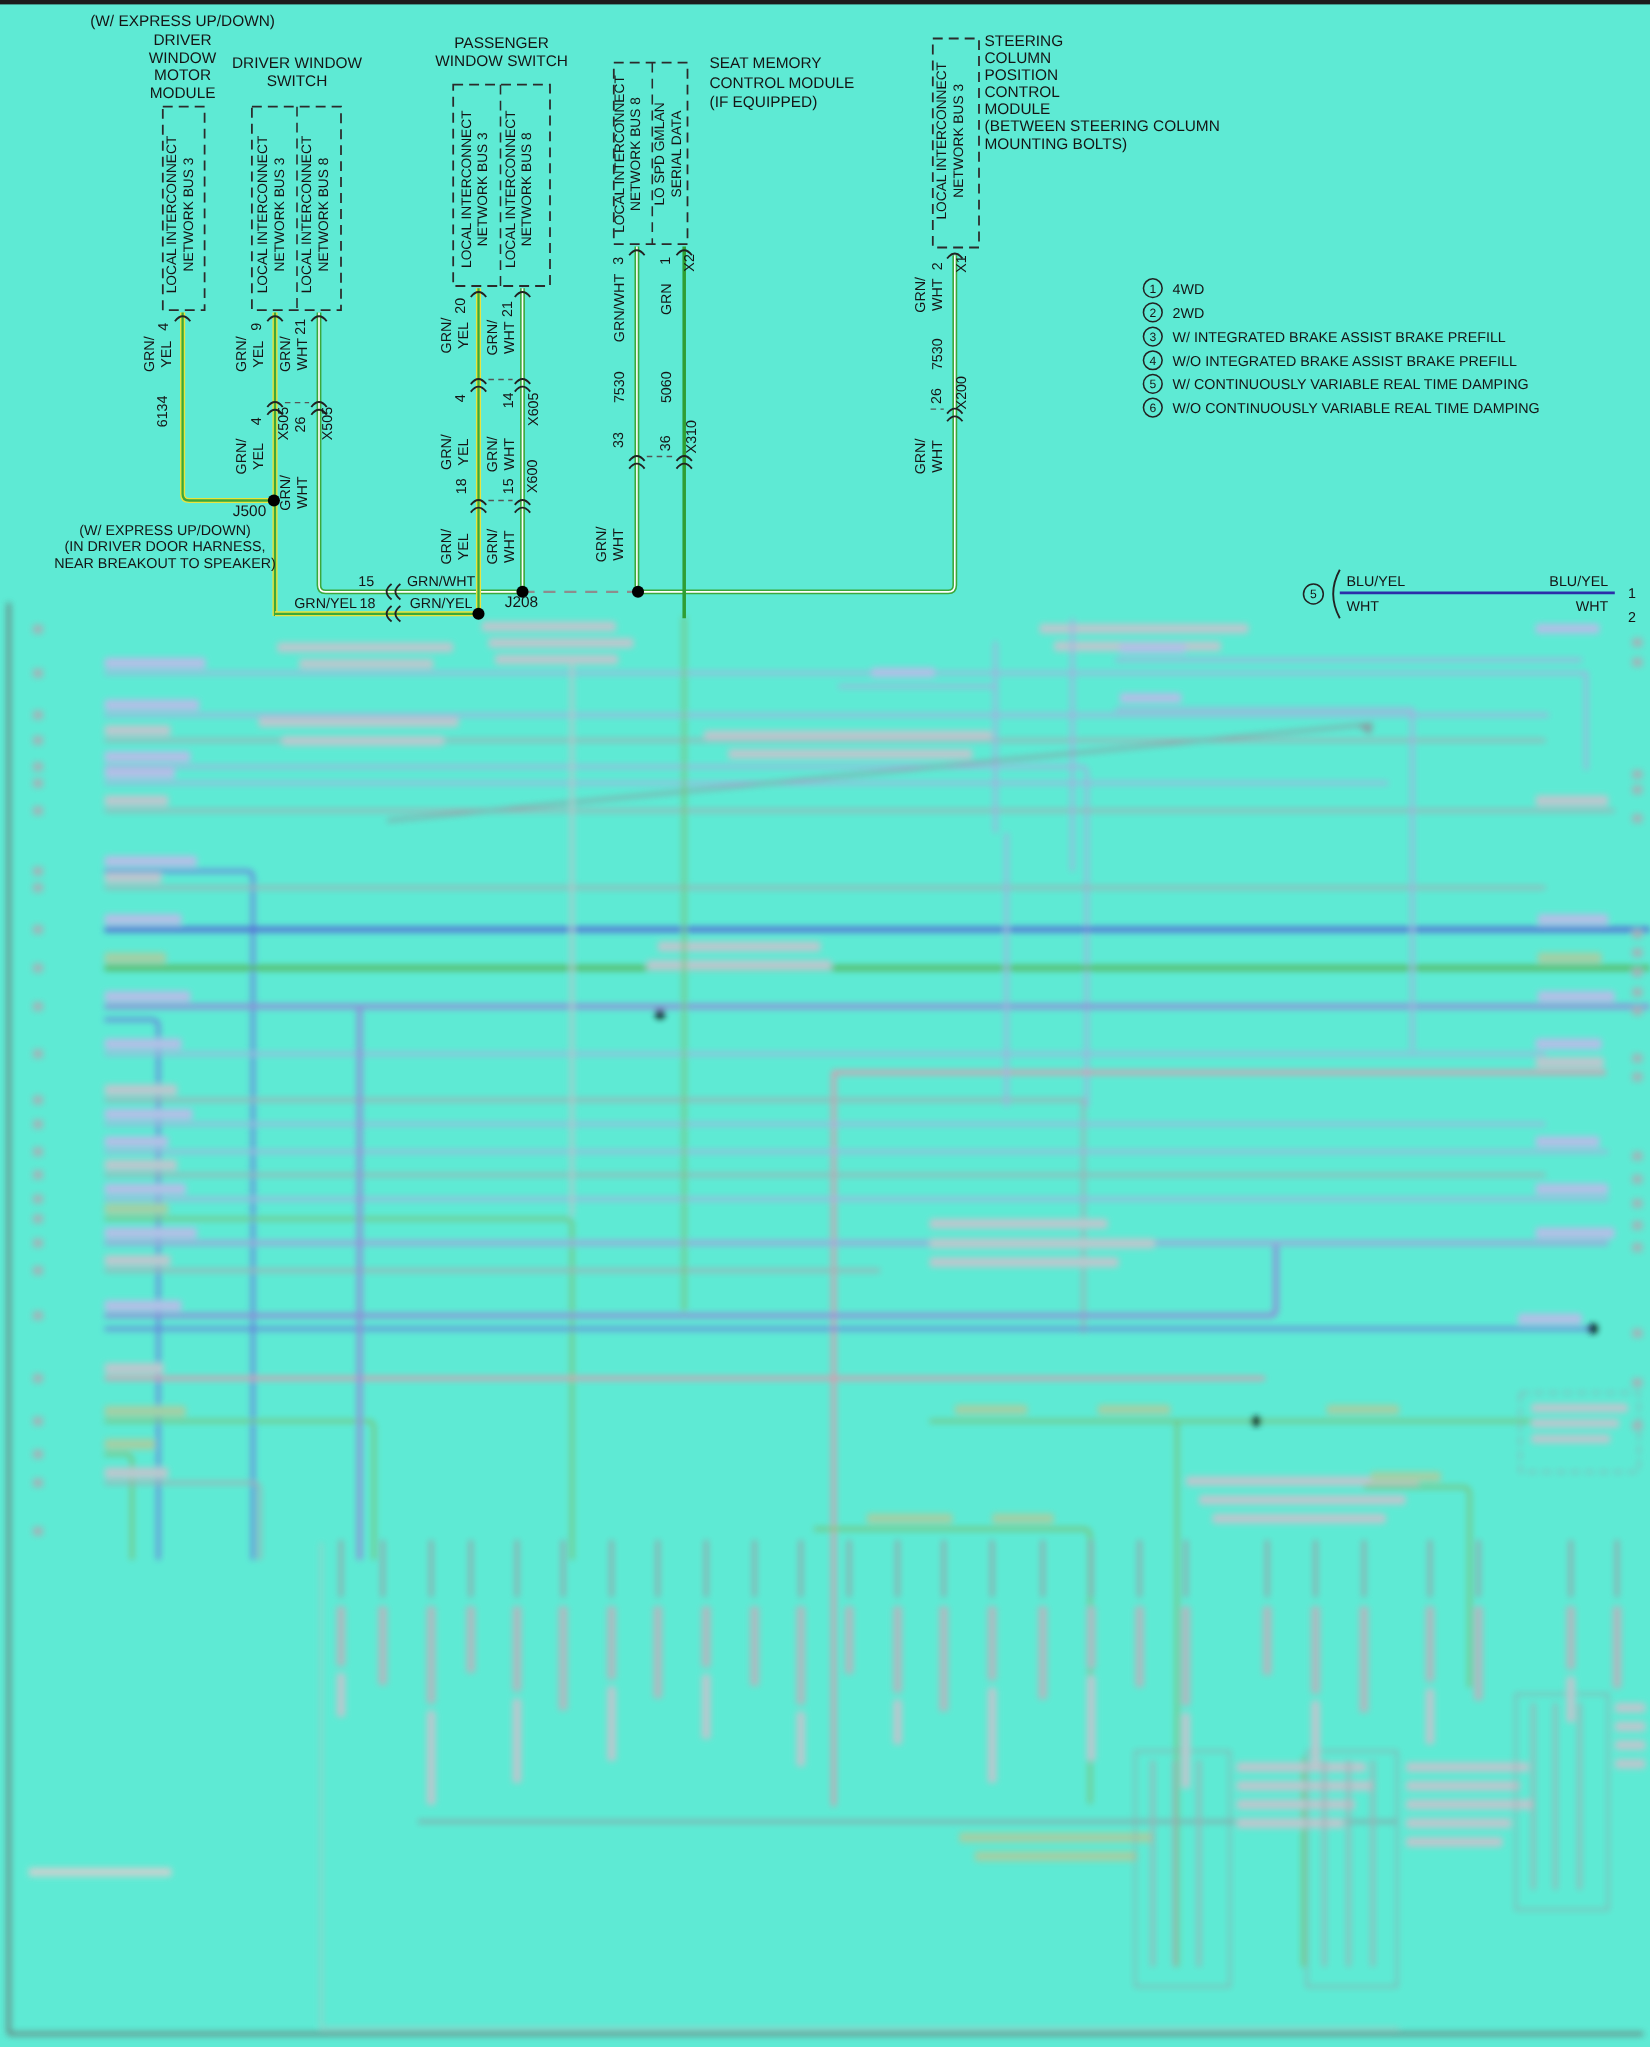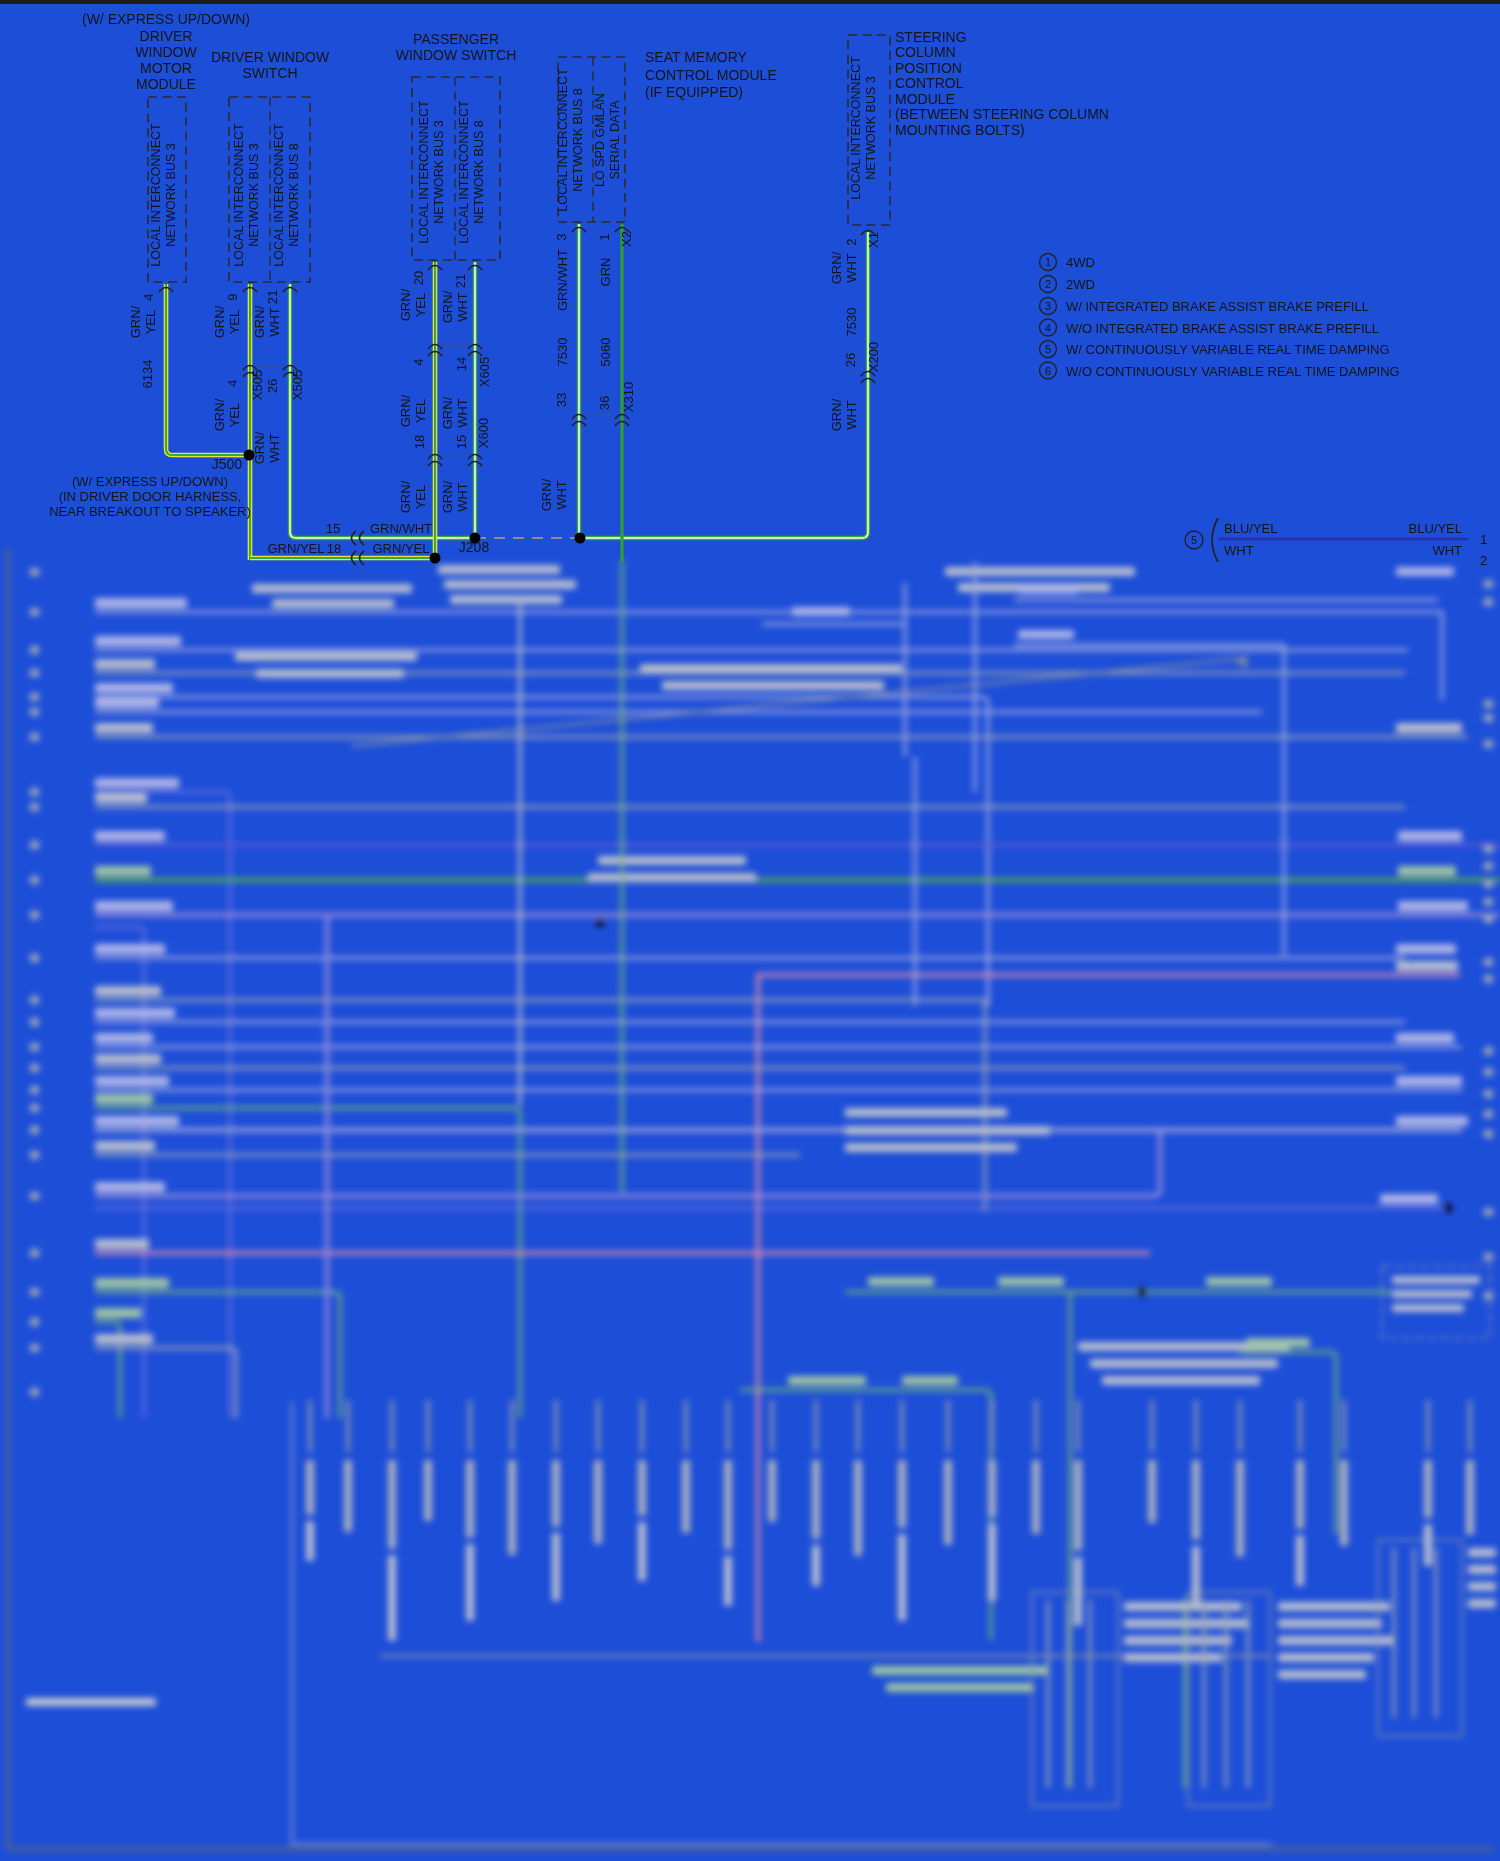--- a/index.html
+++ b/index.html
@@ -1,16 +1,16 @@
 <!DOCTYPE html>
 <html><head>
 <meta charset="utf-8">
 <style>
   html,body{margin:0;padding:0;background:#fff;}
-  #canvas{position:relative;width:1500px;height:1861px;background:#1d4ed8;overflow:hidden;}
+  #canvas{position:relative;width:1500px;height:1861px;background:#5eead4;overflow:hidden;}
   svg{position:absolute;left:0;top:0;}
   text{font-family:"Liberation Sans","DejaVu Sans",sans-serif;fill:#151515;}
   .t14{font-size:14px;}
   .t13{font-size:13px;}
   .t12{font-size:12.5px;}
   .t11{font-size:11px;}
   .mid{text-anchor:middle;}
   .end{text-anchor:end;}
   .box{fill:none;stroke:#2b2b2b;stroke-width:1.6;stroke-dasharray:9 5.5;}
   .divl{stroke:#2b2b2b;stroke-width:1.4;stroke-dasharray:9 5.5;}

